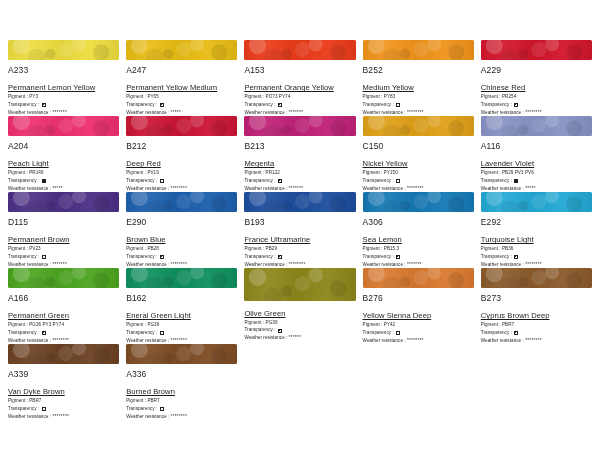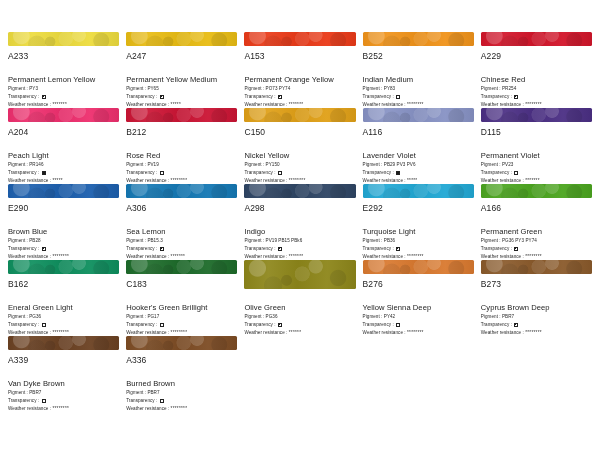--- a/index.html
+++ b/index.html
@@ -10,21 +10,21 @@
     width: 600px;
     height: 450px;
     background: #ffffff;
     font-family: "Liberation Sans", sans-serif;
     overflow: hidden;
   }
   #chart {
     box-sizing: border-box;
     width: 600px;
     height: 450px;
-    padding: 32px 8px 0 8px;
+    padding: 40px 8px 0 8px;
     display: grid;
     grid-template-columns: repeat(5, 1fr);
     grid-template-rows: repeat(5, 76px);
     column-gap: 7px;
     row-gap: 0px;
   }
   .cell {
     position: relative;
     display: flex;
     flex-direction: column;
@@ -67,22 +67,23 @@
     font-size: 8.5px;
     color: #1c1c1c;
     margin-top: 5px;
     line-height: 10px;
     letter-spacing: 0.1px;
   }
   .pname {
     font-size: 7.6px;
     color: #1c1c1c;
     line-height: 9px;
-    margin-top: 14px;
+    margin-top: 8px;
     letter-spacing: 0.05px;
+    text-decoration: underline;
   }
   .meta {
     font-size: 4.6px;
     color: #2a2a2a;
     line-height: 6.4px;
     margin-top: 1.5px;
     letter-spacing: 0.05px;
     white-space: nowrap;
     display: flex;
     align-items: center;
@@ -155,21 +156,21 @@
         <span class="tbox half"></span>
       </div>
       <div class="meta">
         <span class="lbl">Weather resistance : </span>
         <span class="stars">*******</span>
       </div>
     </div>
     <div class="cell">
       <div class="swatch" title="Indian Yellow" style="background: rgb(240, 147, 26);"></div>
       <div class="code">B252</div>
-      <div class="pname">Indian Medium</div>
+      <div class="pname">Medium Yellow</div>
       <div class="meta">
         <span class="lbl">Pigment : </span>
         <span>PY83</span>
       </div>
       <div class="meta">
         <span class="lbl">Transparency : </span>
         <span class="tbox "></span>
       </div>
       <div class="meta">
         <span class="lbl">Weather resistance : </span>
@@ -206,32 +207,49 @@
         <span class="tbox filled"></span>
       </div>
       <div class="meta">
         <span class="lbl">Weather resistance : </span>
         <span class="stars">*****</span>
       </div>
     </div>
     <div class="cell">
       <div class="swatch" title="Rose Red" style="background: rgb(203, 20, 52);"></div>
       <div class="code">B212</div>
-      <div class="pname">Rose Red</div>
+      <div class="pname">Deep Red</div>
       <div class="meta">
         <span class="lbl">Pigment : </span>
         <span>PV19</span>
       </div>
       <div class="meta">
         <span class="lbl">Transparency : </span>
         <span class="tbox "></span>
       </div>
       <div class="meta">
         <span class="lbl">Weather resistance : </span>
         <span class="stars">********</span>
+      </div>
+    </div>
+    <div class="cell">
+      <div class="swatch" title="Megenta" style="background: rgb(192, 32, 119);"></div>
+      <div class="code">B213</div>
+      <div class="pname">Megenta</div>
+      <div class="meta">
+        <span class="lbl">Pigment : </span>
+        <span>PR122</span>
+      </div>
+      <div class="meta">
+        <span class="lbl">Transparency : </span>
+        <span class="tbox half"></span>
+      </div>
+      <div class="meta">
+        <span class="lbl">Weather resistance : </span>
+        <span class="stars">*******</span>
       </div>
     </div>
     <div class="cell">
       <div class="swatch" title="Nickel Yellow" style="background: rgb(224, 160, 23);"></div>
       <div class="code">C150</div>
       <div class="pname">Nickel Yellow</div>
       <div class="meta">
         <span class="lbl">Pigment : </span>
         <span>PY150</span>
       </div>
@@ -257,21 +275,21 @@
         <span class="tbox filled"></span>
       </div>
       <div class="meta">
         <span class="lbl">Weather resistance : </span>
         <span class="stars">*****</span>
       </div>
     </div>
     <div class="cell">
       <div class="swatch" title="Permanent Violet" style="background: rgb(75, 47, 132);"></div>
       <div class="code">D115</div>
-      <div class="pname">Permanent Violet</div>
+      <div class="pname">Permanent Brown</div>
       <div class="meta">
         <span class="lbl">Pigment : </span>
         <span>PV23</span>
       </div>
       <div class="meta">
         <span class="lbl">Transparency : </span>
         <span class="tbox "></span>
       </div>
       <div class="meta">
         <span class="lbl">Weather resistance : </span>
@@ -289,54 +307,54 @@
       <div class="meta">
         <span class="lbl">Transparency : </span>
         <span class="tbox half"></span>
       </div>
       <div class="meta">
         <span class="lbl">Weather resistance : </span>
         <span class="stars">********</span>
       </div>
     </div>
     <div class="cell">
+      <div class="swatch" title="France Ultramarine" style="background: rgb(28, 77, 158);"></div>
+      <div class="code">B193</div>
+      <div class="pname">France Ultramarine</div>
+      <div class="meta">
+        <span class="lbl">Pigment : </span>
+        <span>PB29</span>
+      </div>
+      <div class="meta">
+        <span class="lbl">Transparency : </span>
+        <span class="tbox half"></span>
+      </div>
+      <div class="meta">
+        <span class="lbl">Weather resistance : </span>
+        <span class="stars">********</span>
+      </div>
+    </div>
+    <div class="cell">
       <div class="swatch" title="Sea Blue" style="background: rgb(20, 120, 180);"></div>
       <div class="code">A306</div>
       <div class="pname">Sea Lemon</div>
       <div class="meta">
         <span class="lbl">Pigment : </span>
         <span>PB15.3</span>
       </div>
       <div class="meta">
         <span class="lbl">Transparency : </span>
         <span class="tbox half"></span>
       </div>
       <div class="meta">
         <span class="lbl">Weather resistance : </span>
         <span class="stars">*******</span>
       </div>
     </div>
     <div class="cell">
-      <div class="swatch" title="Indigo" style="background: rgb(46, 69, 100);"></div>
-      <div class="code">A298</div>
-      <div class="pname">Indigo</div>
-      <div class="meta">
-        <span class="lbl">Pigment : </span>
-        <span>PV19 PB15 PBk6</span>
-      </div>
-      <div class="meta">
-        <span class="lbl">Transparency : </span>
-        <span class="tbox half"></span>
-      </div>
-      <div class="meta">
-        <span class="lbl">Weather resistance : </span>
-        <span class="stars">*******</span>
-      </div>
-    </div>
-    <div class="cell">
       <div class="swatch" title="Turquoise Light" style="background: rgb(33, 168, 212);"></div>
       <div class="code">E292</div>
       <div class="pname">Turquoise Light</div>
       <div class="meta">
         <span class="lbl">Pigment : </span>
         <span>PB36</span>
       </div>
       <div class="meta">
         <span class="lbl">Transparency : </span>
         <span class="tbox half"></span>
@@ -363,37 +381,20 @@
         <span class="stars">********</span>
       </div>
     </div>
     <div class="cell">
       <div class="swatch" title="Eneral Green Light" style="background: rgb(14, 143, 94);"></div>
       <div class="code">B162</div>
       <div class="pname">Eneral Green Light</div>
       <div class="meta">
         <span class="lbl">Pigment : </span>
         <span>PG36</span>
-      </div>
-      <div class="meta">
-        <span class="lbl">Transparency : </span>
-        <span class="tbox "></span>
-      </div>
-      <div class="meta">
-        <span class="lbl">Weather resistance : </span>
-        <span class="stars">********</span>
-      </div>
-    </div>
-    <div class="cell">
-      <div class="swatch" title="Hooker's Green Brillight" style="background: rgb(29, 107, 42);"></div>
-      <div class="code">C183</div>
-      <div class="pname">Hooker's Green Brillight</div>
-      <div class="meta">
-        <span class="lbl">Pigment : </span>
-        <span>PG17</span>
       </div>
       <div class="meta">
         <span class="lbl">Transparency : </span>
         <span class="tbox "></span>
       </div>
       <div class="meta">
         <span class="lbl">Weather resistance : </span>
         <span class="stars">********</span>
       </div>
     </div>

